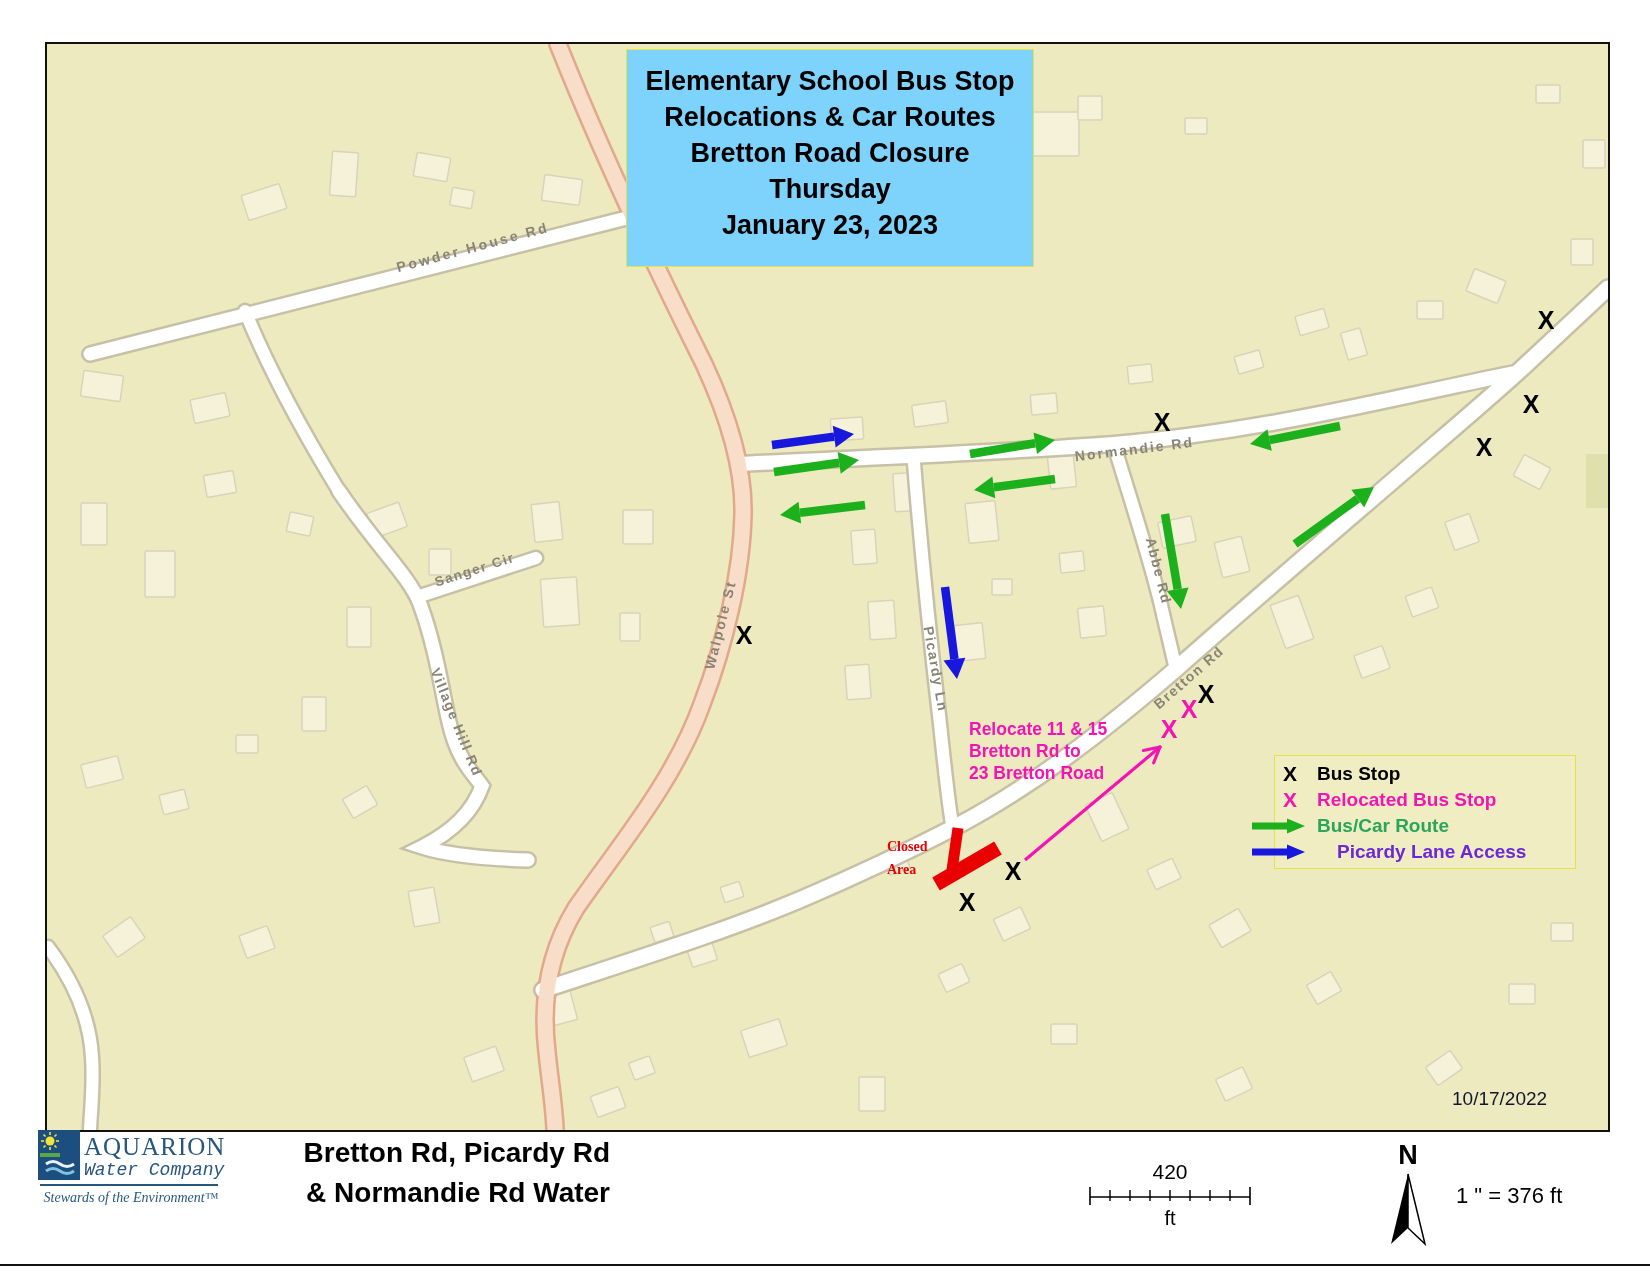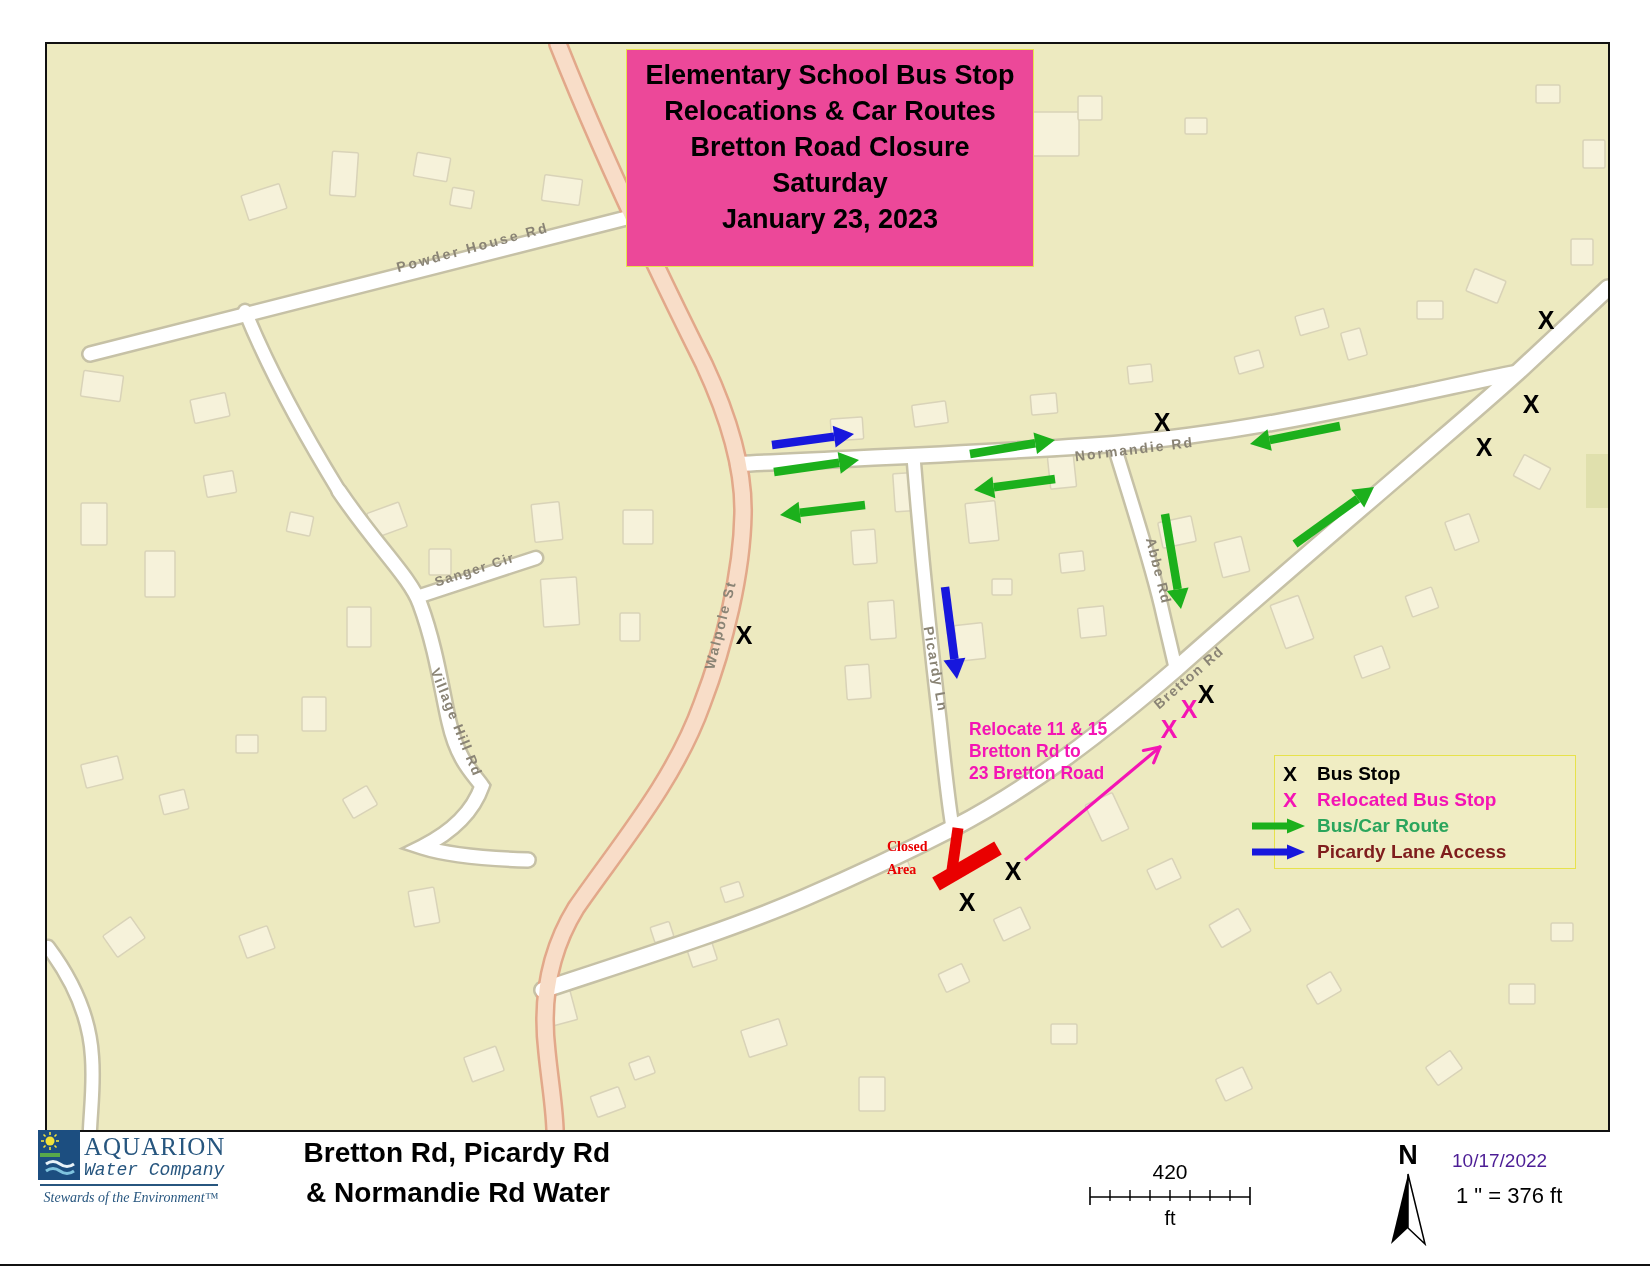--- a/index.html
+++ b/index.html
@@ -7,38 +7,38 @@
        font-family:"Liberation Sans",sans-serif;}
   .page{position:absolute;inset:0;background:#fff;}
 
   
   .map{position:absolute;left:45px;top:42px;width:1561px;height:1086px;
        border:2px solid #111;background:#edeac0;overflow:hidden;}
   .map svg.mapcanvas{position:absolute;left:0;top:0;}
 
   
   .title-box{position:absolute;left:579px;top:5px;width:408px;height:218px;
-       background:#ec4899;border:1px solid #e7e24b;text-align:center;
-       padding-top:7px;box-sizing:border-box;}
+       background:#7dd3fc;border:1px solid #e7e24b;text-align:center;
+       padding-top:13px;box-sizing:border-box;}
   .title-line{font-size:27px;font-weight:700;line-height:36px;color:#000;white-space:nowrap;}
 
   
   .legend-box{position:absolute;left:1227px;top:711px;width:302px;height:114px;
        background:#f0edc3;border:1px solid #e7e24b;box-sizing:border-box;padding-top:5px;}
   .legend-row{display:flex;align-items:center;height:26px;position:relative;}
   .lg-icon{width:42px;height:26px;position:relative;flex:0 0 42px;}
   .lg-x{position:absolute;left:8px;top:1px;font-size:21px;font-weight:700;line-height:24px;}
   .lg-x.black{color:#000;}
   .lg-x.magenta{color:#f414b4;}
   .lg-arrow{position:absolute;left:-26px;top:4px;}
   .lg-label{font-size:19px;font-weight:700;white-space:nowrap;}
   .lg-label.black{color:#000;}
   .lg-label.magenta{color:#f414b4;}
   .lg-label.green{color:#2aa55c;}
-  .lg-label.blue{color:#7f1d1d;}
+  .lg-label.blue{color:#6d28d9;margin-left:20px;}
 
   
   .relocate-note{position:absolute;left:922px;top:674px;color:#f414b4;
        font-size:17.5px;font-weight:700;line-height:22px;white-space:nowrap;}
   .closed-label{position:absolute;left:840px;top:791px;color:#e90000;
        font-size:14px;font-weight:700;line-height:23px;white-space:nowrap;font-family:Liberation Serif, serif;}
 
   
   .logo-icon{position:absolute;left:38px;top:1130px;}
   .logo-name{position:absolute;left:84px;top:1133px;width:136px;
@@ -55,21 +55,21 @@
 
   .scale-value{position:absolute;left:1088px;top:1160px;width:164px;text-align:center;
        font-size:21px;color:#000;}
   .scale-ticks{position:absolute;left:1088px;top:1186px;}
   .scale-unit{position:absolute;left:1088px;top:1207px;width:164px;text-align:center;
        font-size:20px;color:#000;}
 
   .north-label{position:absolute;left:1388px;top:1140px;width:40px;text-align:center;
        font-size:27px;font-weight:600;color:#000;}
   .north-needle{position:absolute;left:1386px;top:1170px;}
-  .map-date{position:absolute;left:1452px;top:1150px;font-size:19px;color:#4c1d95;white-space:nowrap;text-align:right;}
+  .map-date{position:absolute;left:1452px;top:1088px;font-size:19px;color:#0f172a;white-space:nowrap;text-align:right;}
   .map-ratio{position:absolute;left:1456px;top:1183px;font-size:22px;color:#000;white-space:nowrap;}
 
   .page-bottom-line{position:absolute;left:0;top:1264px;width:1650px;height:2px;background:#111;}
 </style>
 </head>
 <body>
 
 <div class="page">
 
   <div class="map">
@@ -214,21 +214,21 @@
         <text x="1011" y="877.5" fill="#000" font-size="25" font-weight="700" text-anchor="middle" font-family="&quot;Liberation Sans&quot;,sans-serif">X</text>
         <text x="965" y="908.5" fill="#000" font-size="25" font-weight="700" text-anchor="middle" font-family="&quot;Liberation Sans&quot;,sans-serif">X</text>
         <text x="1187" y="715.5" fill="#f414b4" font-size="25" font-weight="700" text-anchor="middle" font-family="&quot;Liberation Sans&quot;,sans-serif">X</text>
         <text x="1167" y="735.5" fill="#f414b4" font-size="25" font-weight="700" text-anchor="middle" font-family="&quot;Liberation Sans&quot;,sans-serif">X</text>
       </svg>
 
     <div class="title-box">
       <div class="title-line">Elementary School Bus Stop</div>
       <div class="title-line">Relocations &amp; Car Routes</div>
       <div class="title-line">Bretton Road Closure</div>
-      <div class="title-line">Saturday</div>
+      <div class="title-line">Thursday</div>
       <div class="title-line">January 23, 2023</div>
     </div>
 
     <div class="relocate-note">
       <div>Relocate 11 &amp; 15</div>
       <div>Bretton Rd to</div>
       <div>23 Bretton Road</div>
     </div>
 
     <div class="closed-label">

